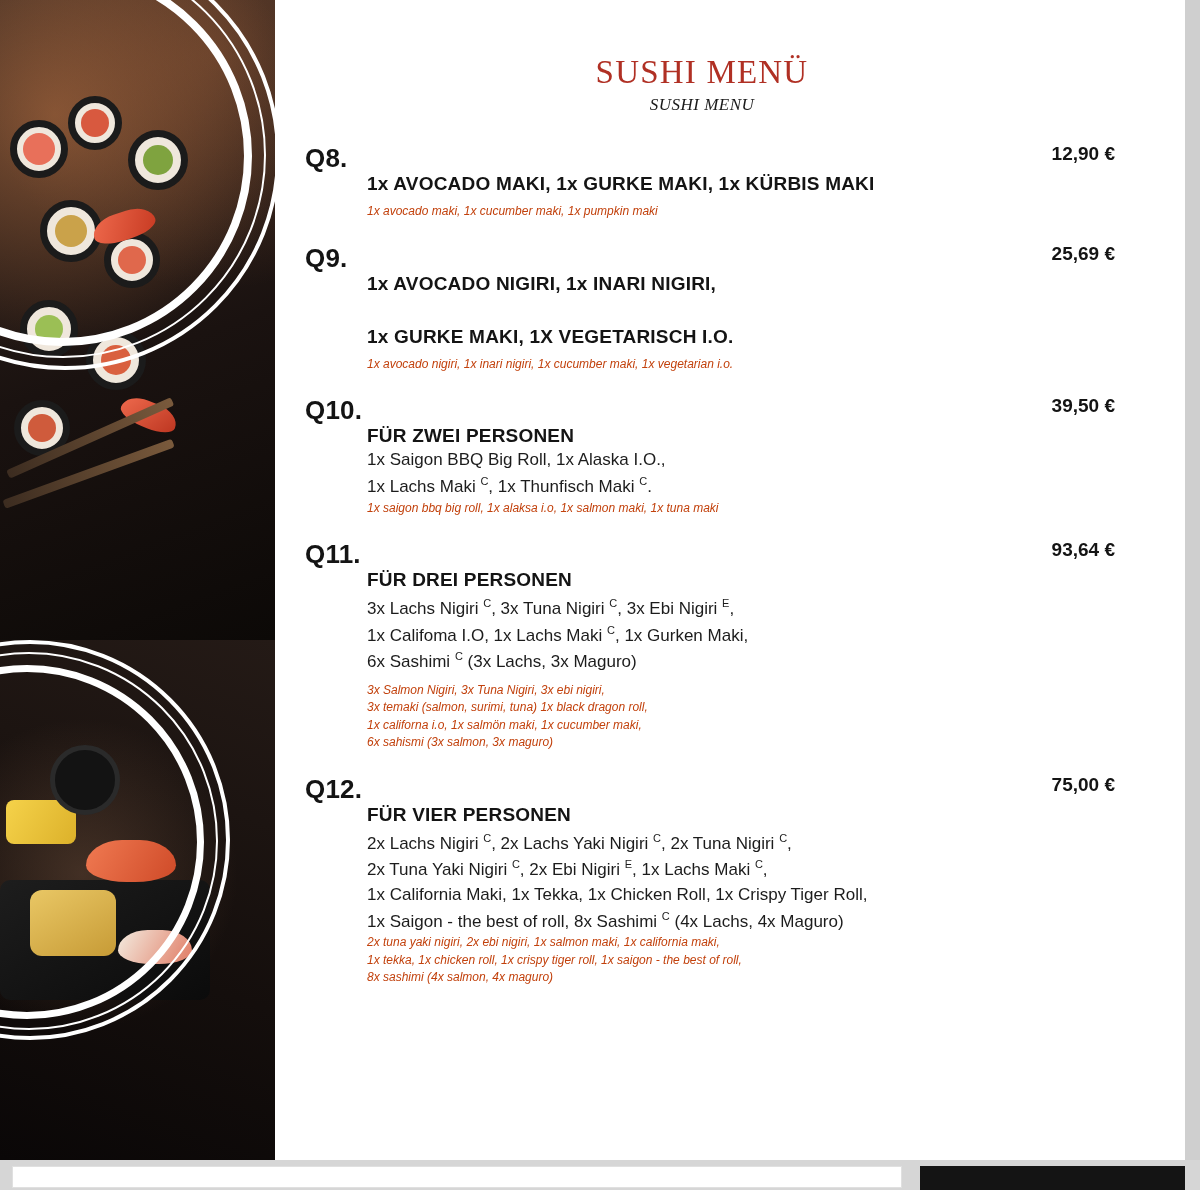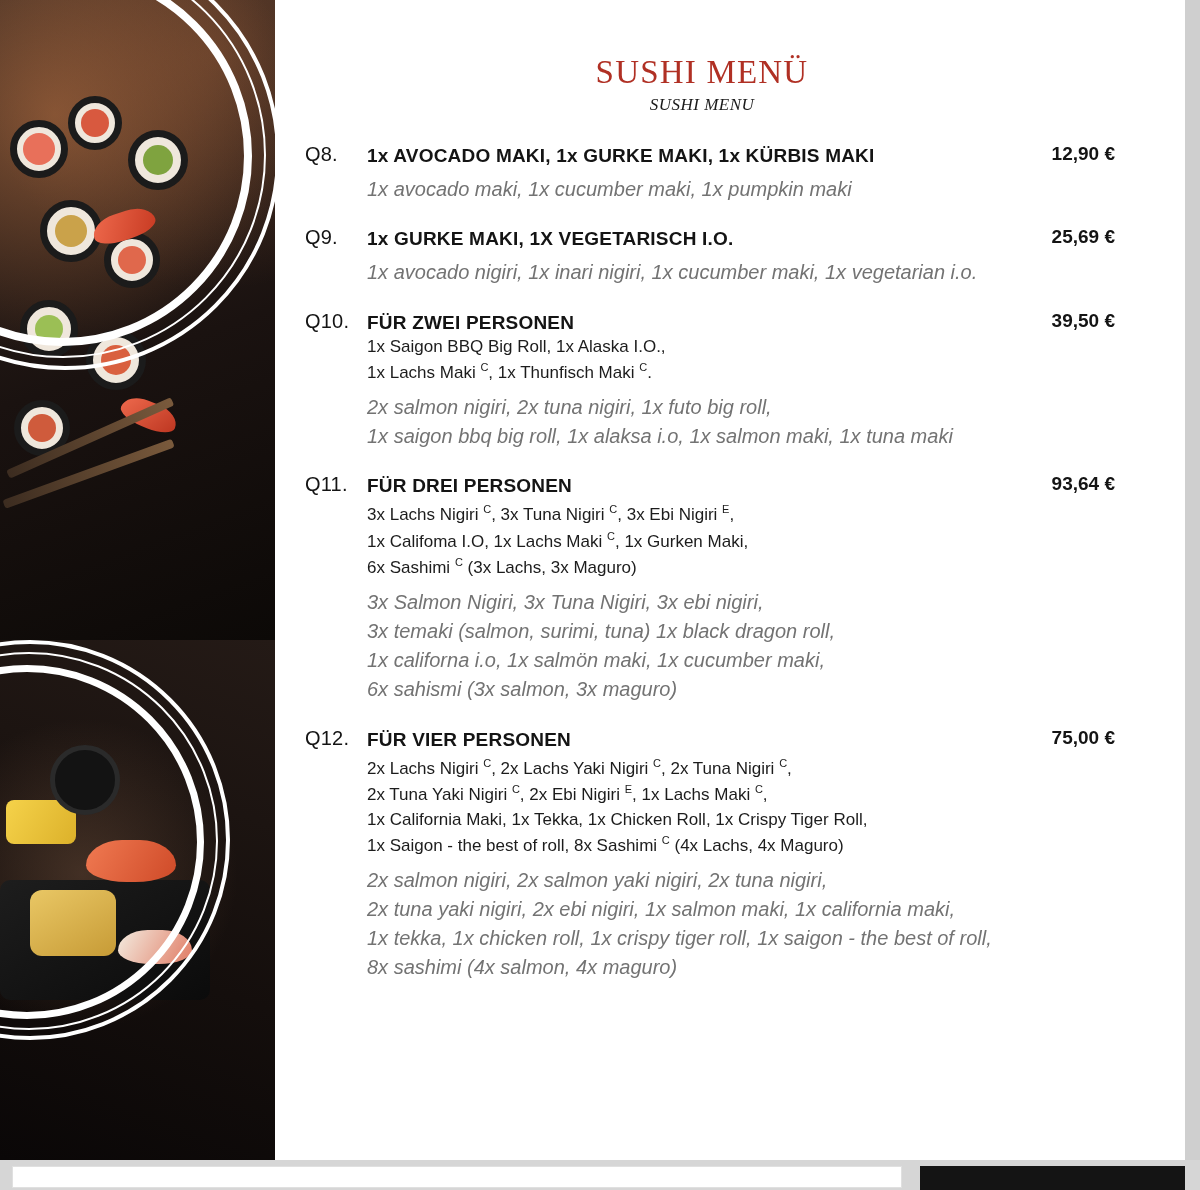--- a/index.html
+++ b/index.html
@@ -106,54 +106,55 @@
     margin-top: 4px;
     letter-spacing: .5px;
   }
   .items { margin-top: 28px; padding-left: 16px; }
   .item { margin-bottom: 22px; position: relative; }
   .item-head {
     display: flex;
     align-items: flex-start;
   }
   .code {
-    font-weight: normal;
-    font-size: 20px;
+    font-weight: bold;
+    font-size: 26px;
     color: #141414;
     letter-spacing: .2px;
     width: 62px;
     flex: 0 0 62px;
   }
   .name-block { flex: 1 1 auto; padding-right: 12px; }
   .name {
     font-weight: bold;
     font-size: 19px;
     color: #141414;
     letter-spacing: .2px;
     line-height: 1.32;
+    margin-top: 28px;
   }
   .price {
     font-weight: bold;
     font-size: 19px;
     color: #141414;
     white-space: nowrap;
     flex: 0 0 auto;
     text-align: right;
     min-width: 104px;
   }
   .desc-de {
     font-size: 17px;
     color: #1c1c1c;
     line-height: 1.46;
     margin-left: 62px;
   }
   .desc-en {
-    font-size: 20px;
+    font-size: 12px;
     font-style: italic;
-    color: #737373;
+    color: #c2410c;
     line-height: 1.46;
     margin-left: 62px;
   }
   .sup { font-size: 11px; vertical-align: super; }
   .gap-sm { margin-top: 3px; }
   .gap-md { margin-top: 7px; }
 
   
   .right-strip {
     position: absolute;
@@ -248,37 +249,37 @@
                 <div class="name">1x AVOCADO MAKI, 1x GURKE MAKI, 1x KÜRBIS MAKI</div>
               </div>
               <div class="price">12,90 €</div>
             </div>
             <div class="desc-en gap-md">1x avocado maki, 1x cucumber maki, 1x pumpkin maki</div>
           </div>
           <div class="item">
             <div class="item-head">
               <div class="code">Q9.</div>
               <div class="name-block">
+                <div class="name">1x AVOCADO NIGIRI, 1x INARI NIGIRI,</div>
                 <div class="name">1x GURKE MAKI, 1X VEGETARISCH I.O.</div>
               </div>
               <div class="price">25,69 €</div>
             </div>
             <div class="desc-en gap-md">1x avocado nigiri, 1x inari nigiri, 1x cucumber maki, 1x vegetarian i.o.</div>
           </div>
           <div class="item">
             <div class="item-head">
               <div class="code">Q10.</div>
               <div class="name-block">
                 <div class="name">FÜR ZWEI PERSONEN</div>
               </div>
               <div class="price">39,50 €</div>
             </div>
             <div class="desc-de">1x Saigon BBQ Big Roll, 1x Alaska I.O.,</div>
             <div class="desc-de">1x Lachs Maki <span class="sup">C</span>, 1x Thunfisch Maki <span class="sup">C</span>.</div>
-            <div class="desc-en gap-md">2x salmon nigiri, 2x tuna nigiri, 1x futo big roll,</div>
             <div class="desc-en">1x saigon bbq big roll, 1x alaksa i.o, 1x salmon maki, 1x tuna maki</div>
           </div>
           <div class="item">
             <div class="item-head">
               <div class="code">Q11.</div>
               <div class="name-block">
                 <div class="name">FÜR DREI PERSONEN</div>
               </div>
               <div class="price">93,64 €</div>
             </div>
@@ -295,21 +296,20 @@
               <div class="code">Q12.</div>
               <div class="name-block">
                 <div class="name">FÜR VIER PERSONEN</div>
               </div>
               <div class="price">75,00 €</div>
             </div>
             <div class="desc-de gap-sm">2x Lachs Nigiri <span class="sup">C</span>, 2x Lachs Yaki Nigiri <span class="sup">C</span>, 2x Tuna Nigiri <span class="sup">C</span>,</div>
             <div class="desc-de">2x Tuna Yaki Nigiri <span class="sup">C</span>, 2x Ebi Nigiri <span class="sup">E</span>, 1x Lachs Maki <span class="sup">C</span>,</div>
             <div class="desc-de">1x California Maki, 1x Tekka, 1x Chicken Roll, 1x Crispy Tiger Roll,</div>
             <div class="desc-de">1x Saigon - the best of roll, 8x Sashimi <span class="sup">C</span> (4x Lachs, 4x Maguro)</div>
-            <div class="desc-en gap-md">2x salmon nigiri, 2x salmon yaki nigiri, 2x tuna nigiri,</div>
             <div class="desc-en">2x tuna yaki nigiri, 2x ebi nigiri, 1x salmon maki, 1x california maki,</div>
             <div class="desc-en">1x tekka, 1x chicken roll, 1x crispy tiger roll, 1x saigon - the best of roll,</div>
             <div class="desc-en">8x sashimi (4x salmon, 4x maguro)</div>
           </div>
         </div>
     </div>
   </div>
 
   <div class="right-strip"></div>
   <div class="bottom-strip"></div>

